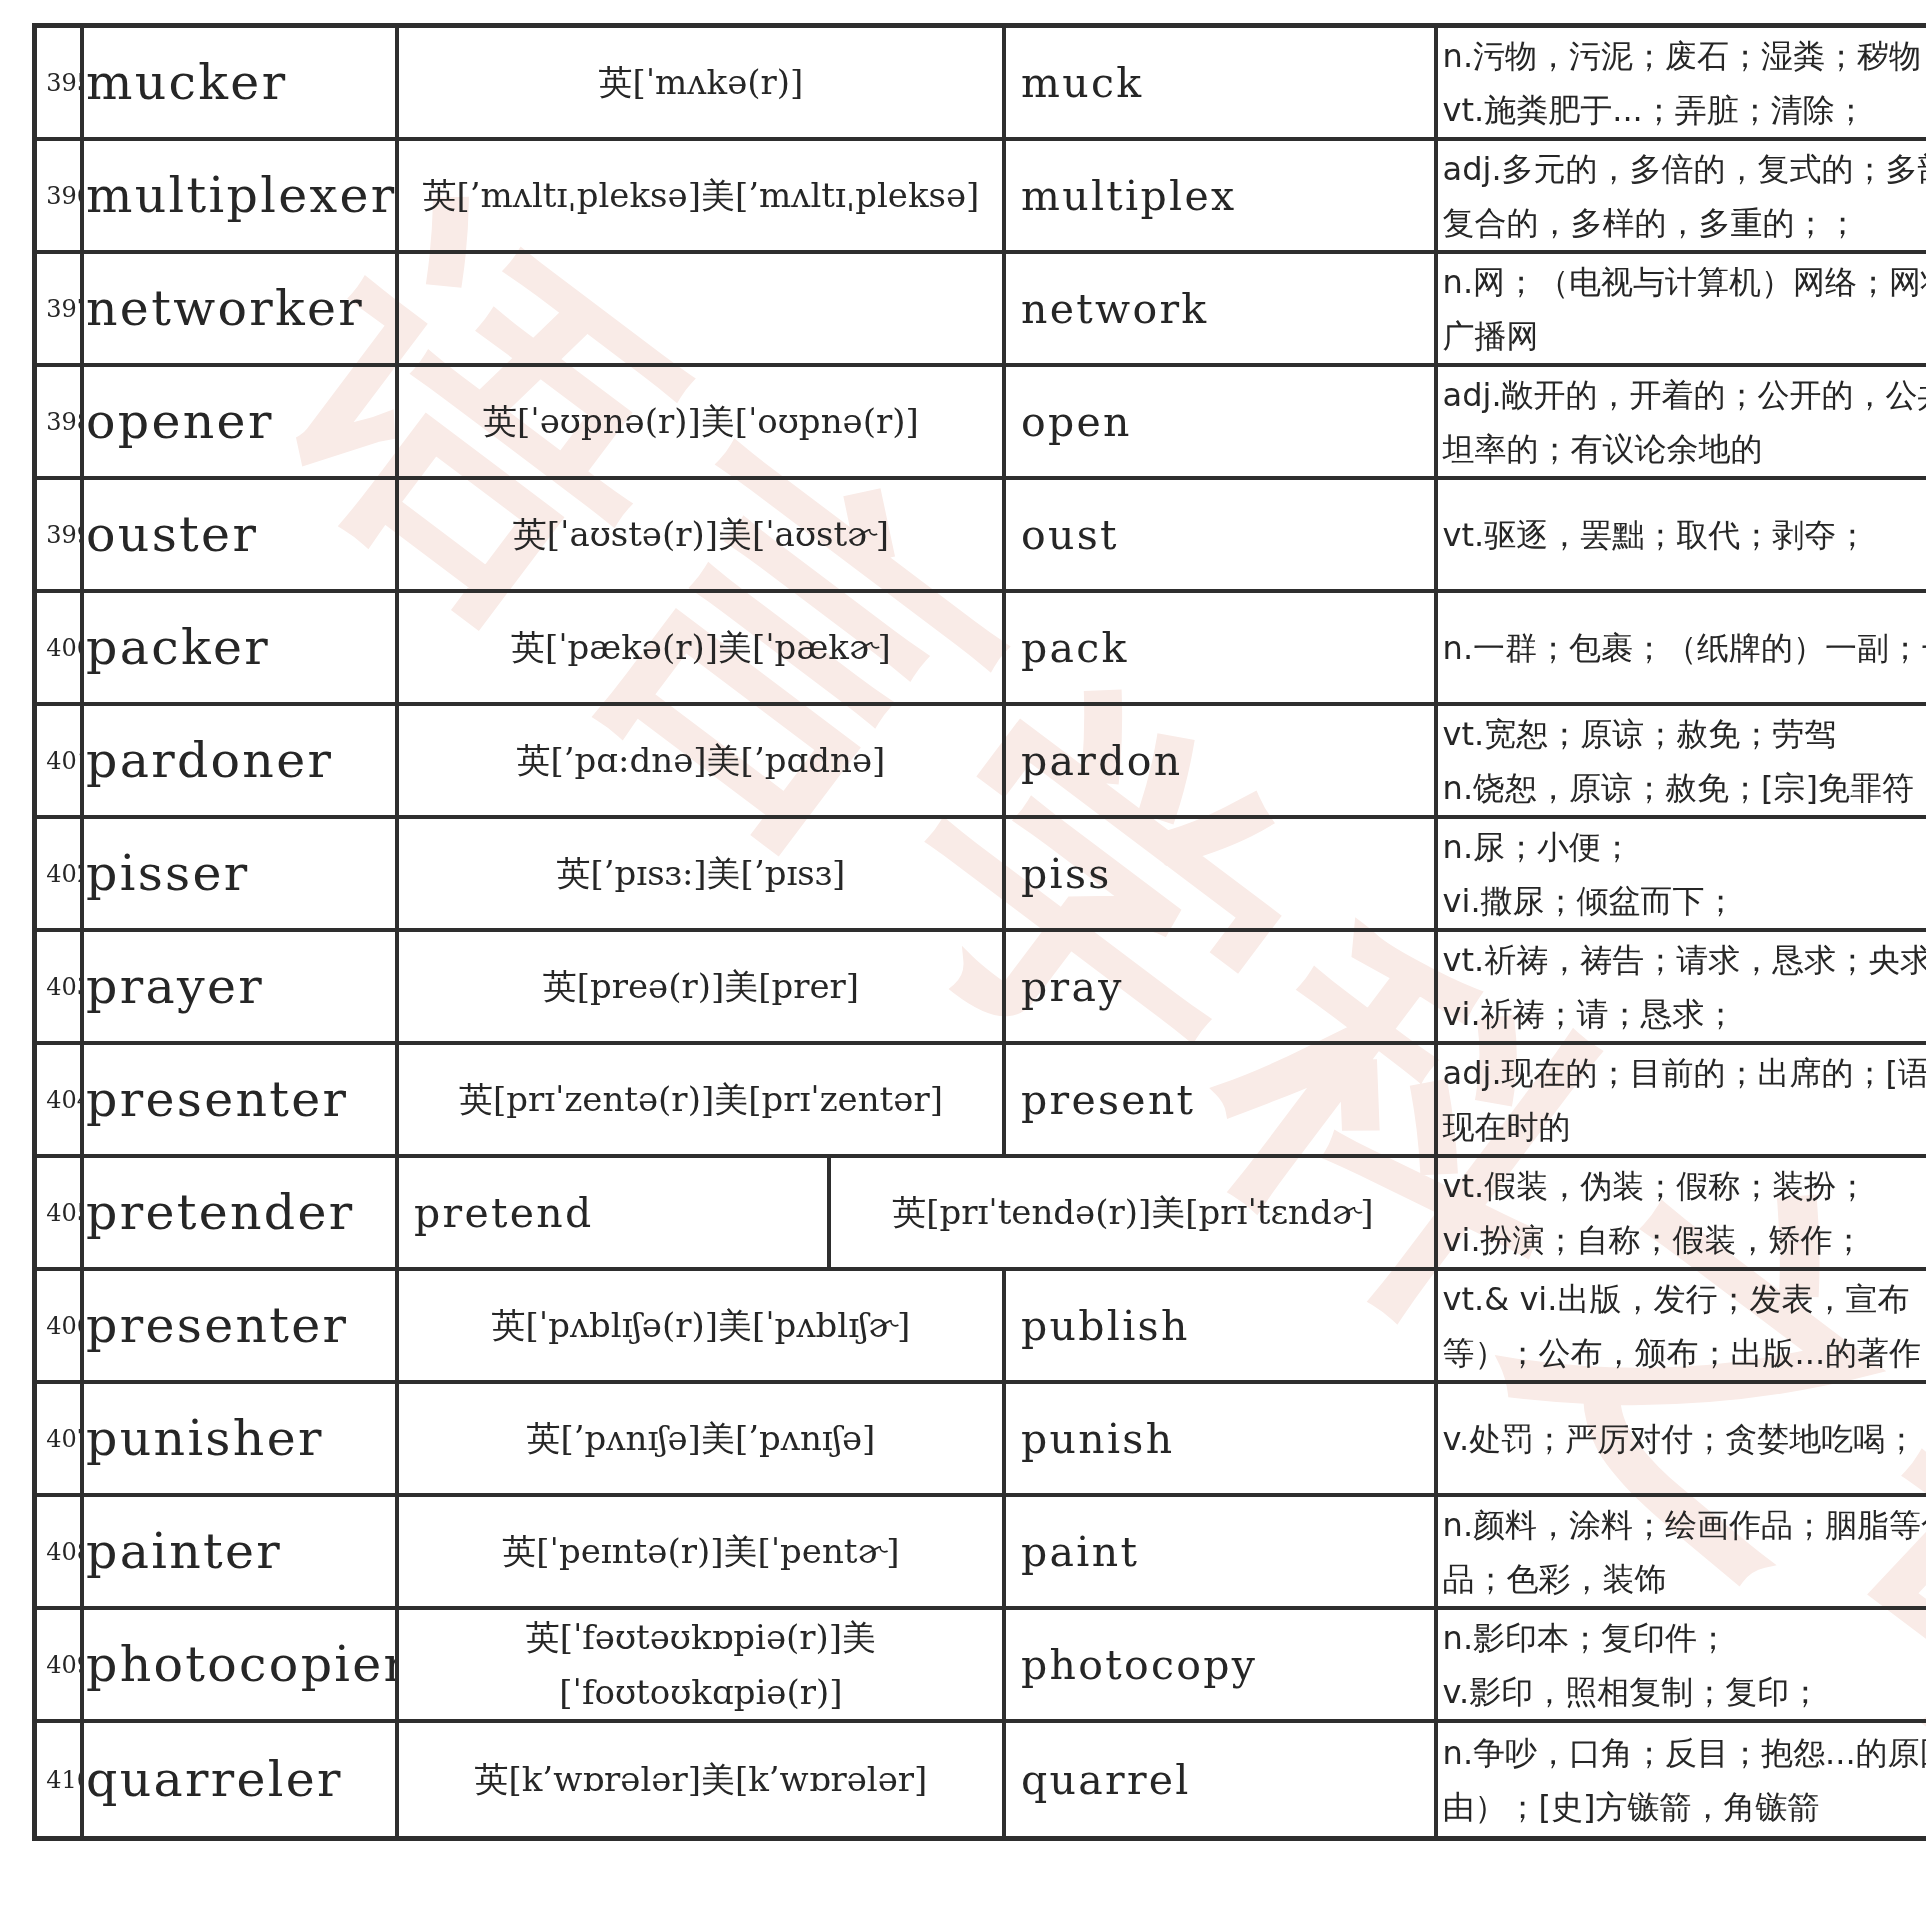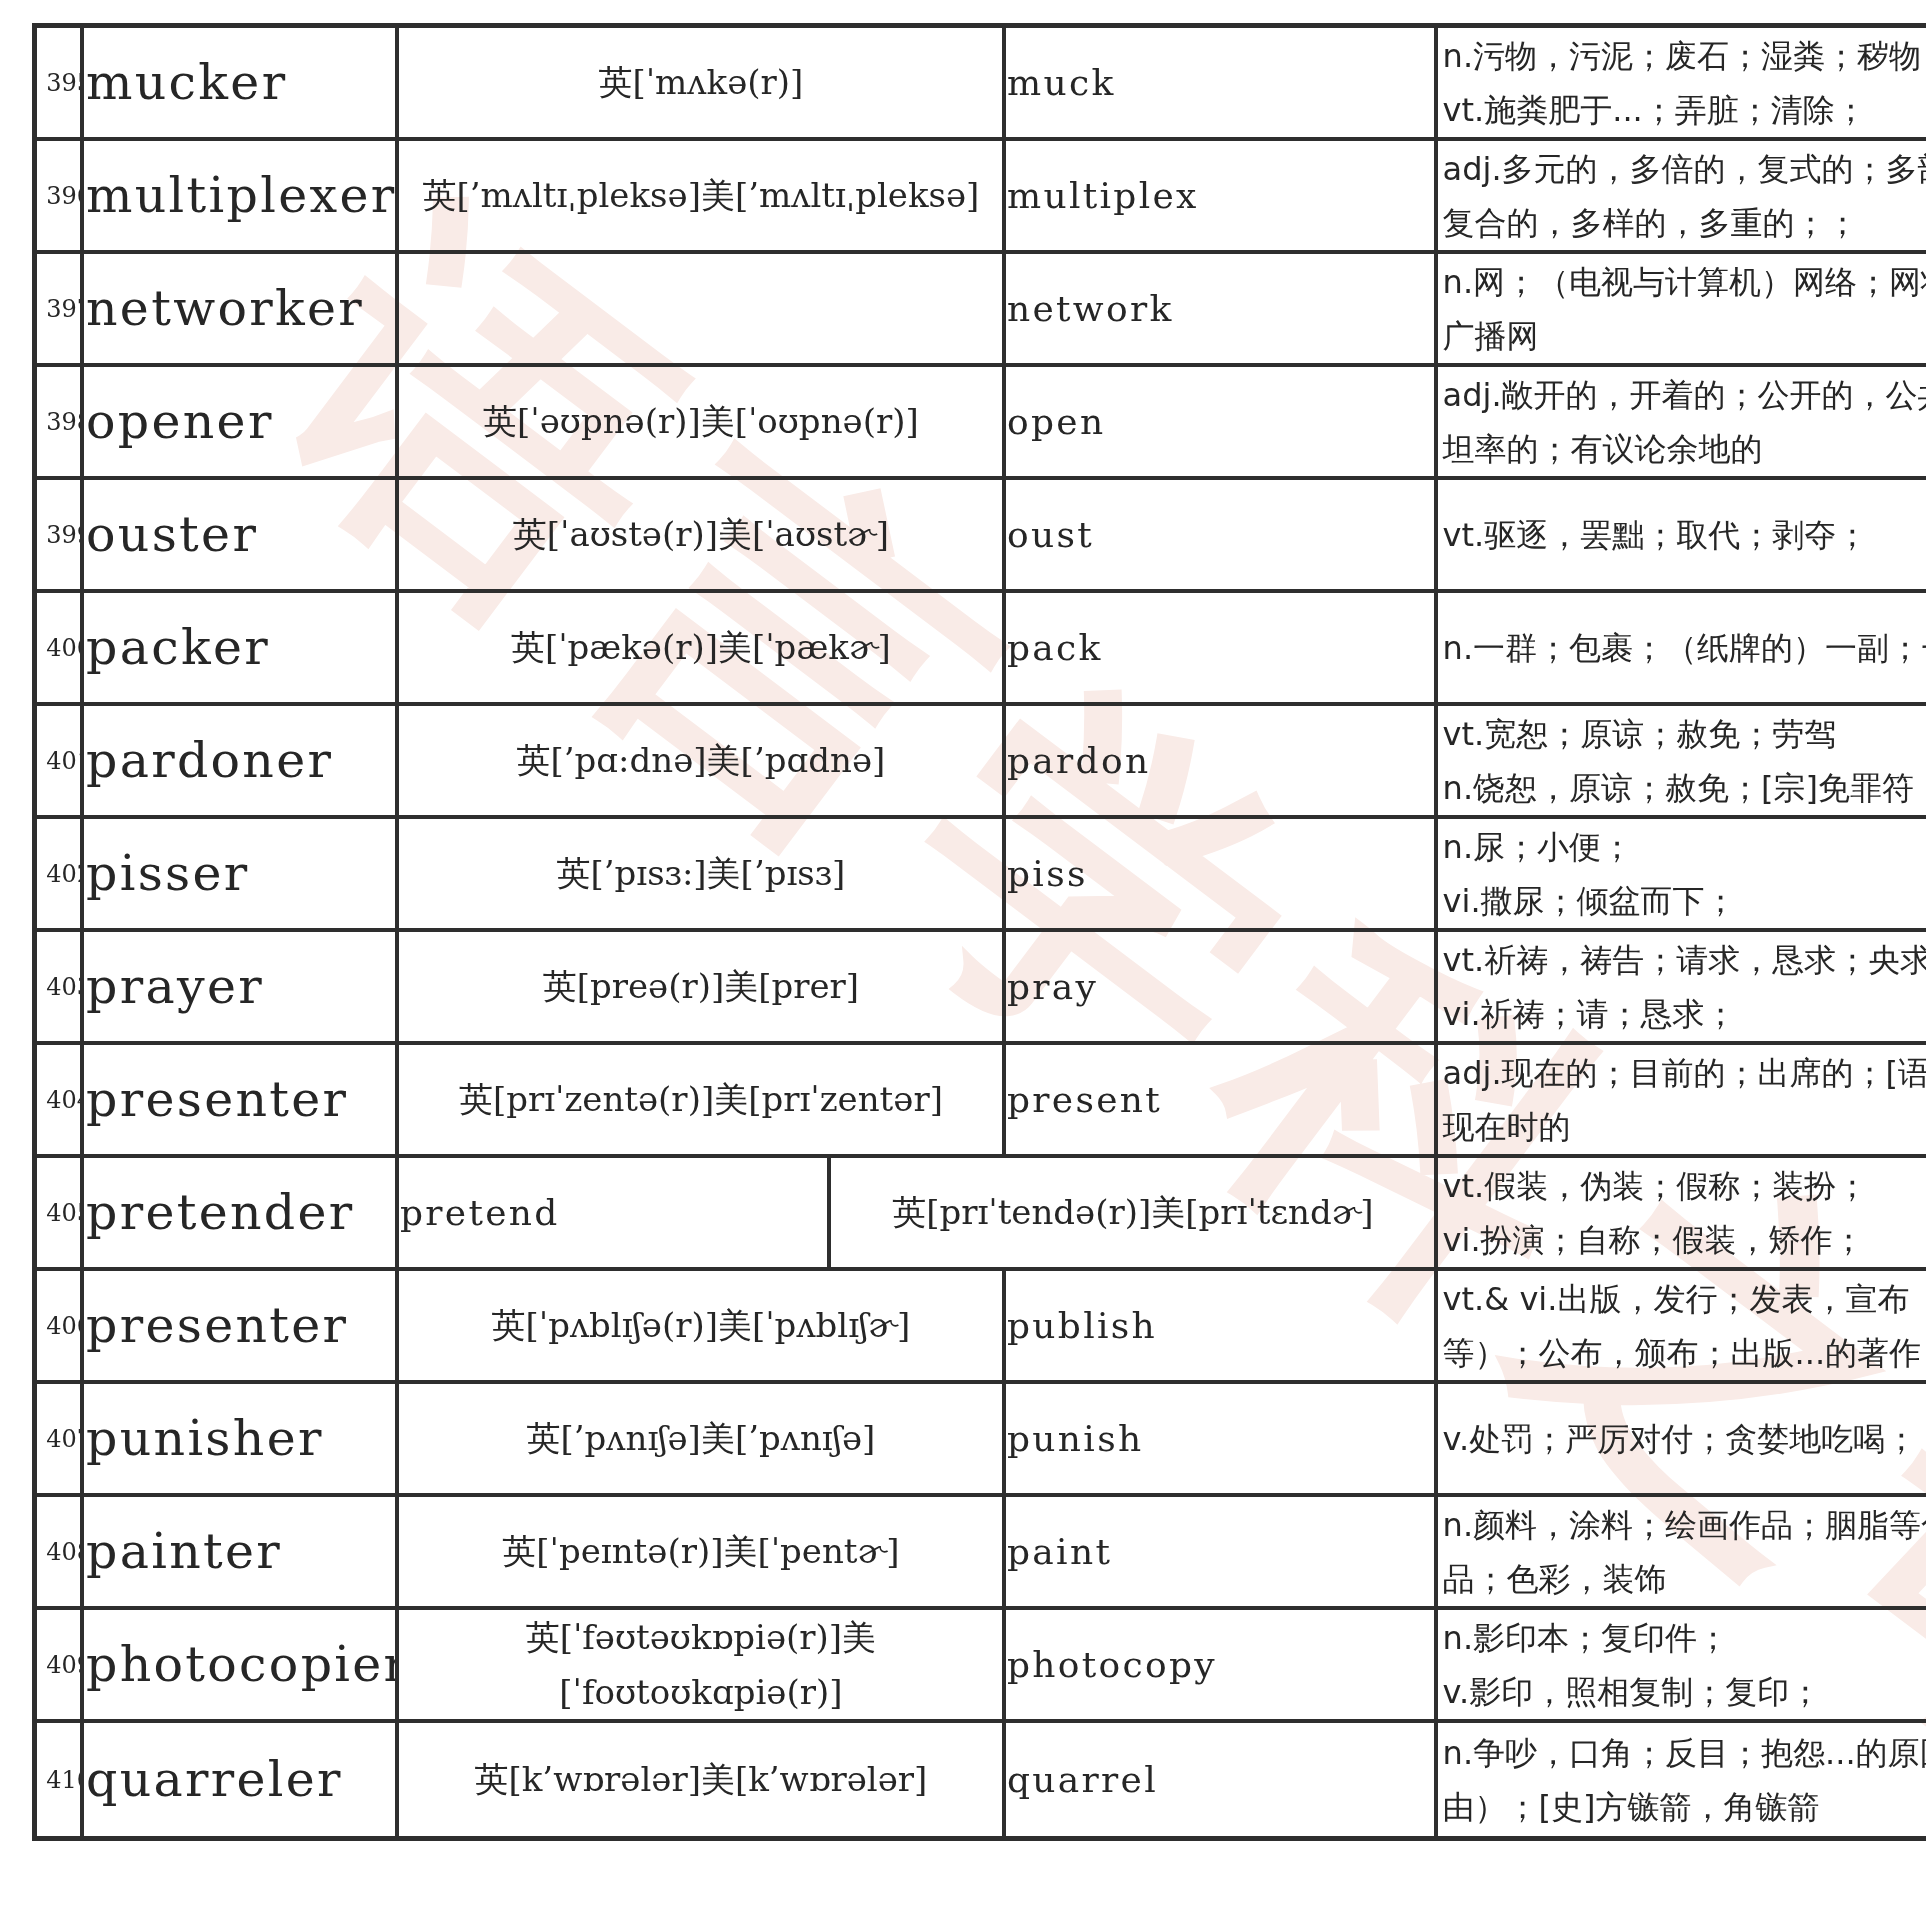--- a/index.html
+++ b/index.html
@@ -67,24 +67,24 @@
     font-size:34px;
     line-height:55px;
     padding-left:3.1px;
     padding-right:2.3px;
     overflow-wrap:break-word;
     text-align:center;
   }
   .c-base{
     width:432px;
     font-family:"DejaVu Serif", serif;
-    font-size:36px;
+    font-size:41px;
     letter-spacing:2.3px;
     white-space:nowrap;
-    padding-left:1px;
+    padding-left:15px;
   }
   .c-bmean{
     width:594px;
     font-family:"DejaVu Sans","Liberation Sans", sans-serif;
     font-size:32px;
     line-height:54px;
     padding-left:4.6px;
     padding-right:3.9px;
     white-space:pre-line;
     overflow-wrap:break-word;

